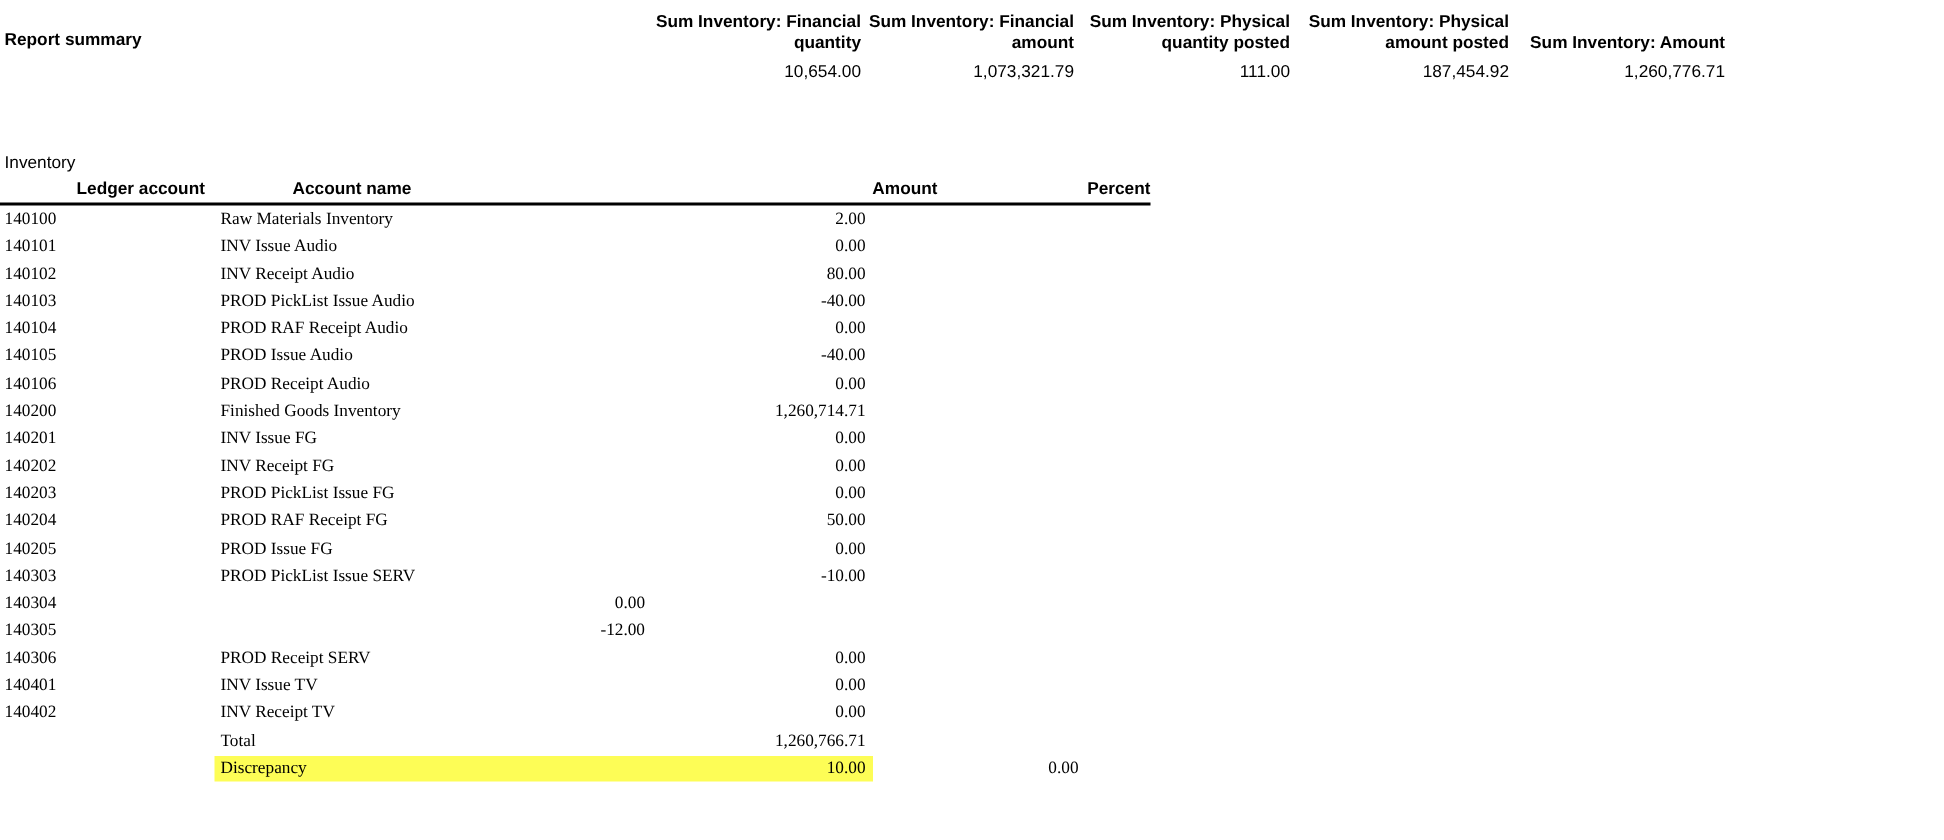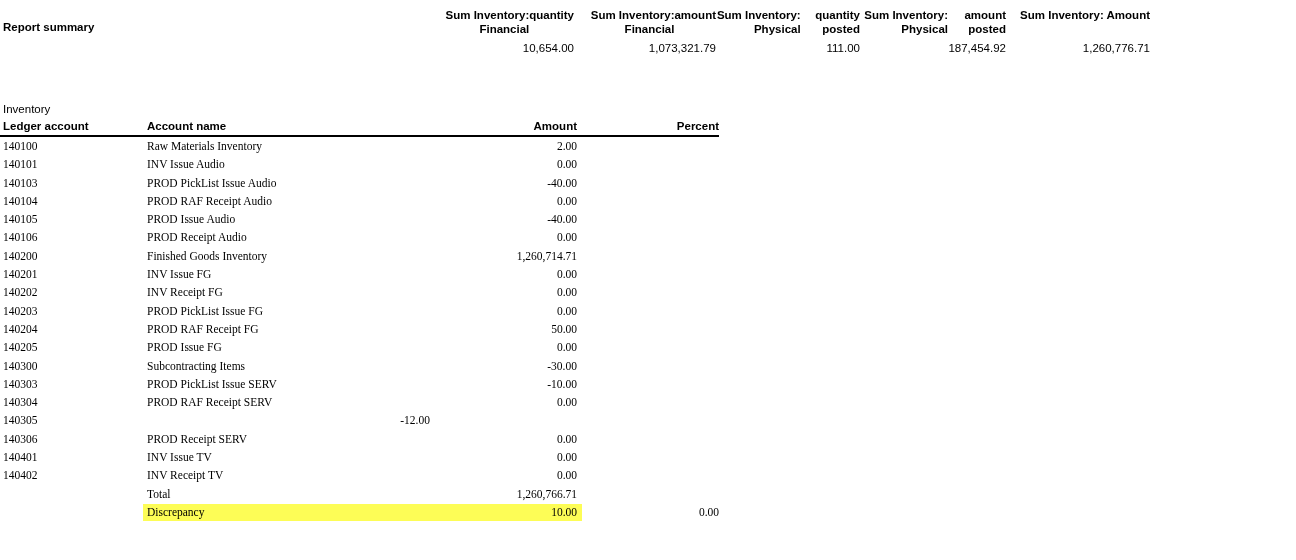--- a/index.html
+++ b/index.html
@@ -10,29 +10,30 @@
   }
   .report-title{position:absolute;left:3px;top:21px;font-weight:700}
   .summary-cols{position:absolute;top:8px;left:0;width:1296px;height:52px}
   .sum-col{position:absolute;top:0;width:152px;text-align:right}
   .sum-col:nth-child(1){right:722px}
   .sum-col:nth-child(2){right:580px}
   .sum-col:nth-child(3){right:436px}
   .sum-col:nth-child(4){right:290px}
   .sum-col:nth-child(5){right:146px}
   .sum-col:nth-child(6){right:2px}
-  .sum-lbl{font-weight:700;min-height:28px;display:flex;flex-direction:row;justify-content:flex-end;line-height:14px}
+  .sum-lbl{font-weight:700;min-height:28px;display:flex;flex-direction:column;justify-content:flex-end;line-height:14px}
   .sum-val{margin-top:6px;line-height:13px}
 
   .section-title{position:absolute;left:3px;top:103px}
   .thead{
     position:absolute;left:0;top:119px;width:719px;
     display:grid;grid-template-columns:147px 283px 147px 142px;
     font-weight:700;line-height:14px;padding-bottom:2px;
     border-bottom:2px solid #000;
+    padding-left:48px;
   }
   .tbody{position:absolute;left:0;top:137px;width:719px}
   .trow{
     display:grid;grid-template-columns:147px 283px 147px 142px;
     height:18.3px;line-height:18.3px;position:relative;font-family:Liberation Serif, serif;
   }
   .cell{overflow:hidden;white-space:nowrap;position:relative;z-index:1}
   .c1{padding-left:3px}
   .c3,.c4{text-align:right}
   .hl-bar{position:absolute;left:143px;top:1px;width:439px;height:17px;z-index:0}
@@ -95,20 +96,26 @@
       <div class="cell c3">2.00</div>
       <div class="cell c4"></div>
     </div>
     <div class="trow">
       <div class="cell c1">140101</div>
       <div class="cell c2">INV Issue Audio</div>
       <div class="cell c3">0.00</div>
       <div class="cell c4"></div>
     </div>
     <div class="trow">
+      <div class="cell c1">140102</div>
+      <div class="cell c2">INV Receipt Audio</div>
+      <div class="cell c3">80.00</div>
+      <div class="cell c4"></div>
+    </div>
+    <div class="trow">
       <div class="cell c1">140103</div>
       <div class="cell c2">PROD PickList Issue Audio</div>
       <div class="cell c3">-40.00</div>
       <div class="cell c4"></div>
     </div>
     <div class="trow">
       <div class="cell c1">140104</div>
       <div class="cell c2">PROD RAF Receipt Audio</div>
       <div class="cell c3">0.00</div>
       <div class="cell c4"></div>
@@ -155,34 +162,27 @@
       <div class="cell c3">50.00</div>
       <div class="cell c4"></div>
     </div>
     <div class="trow">
       <div class="cell c1">140205</div>
       <div class="cell c2">PROD Issue FG</div>
       <div class="cell c3">0.00</div>
       <div class="cell c4"></div>
     </div>
     <div class="trow">
-      <div class="cell c1">140300</div>
-      <div class="cell c2">Subcontracting Items</div>
-      <div class="cell c3">-30.00</div>
-      <div class="cell c4"></div>
-    </div>
-    <div class="trow">
       <div class="cell c1">140303</div>
       <div class="cell c2">PROD PickList Issue SERV</div>
       <div class="cell c3">-10.00</div>
       <div class="cell c4"></div>
     </div>
     <div class="trow">
       <div class="cell c1">140304</div>
-      <div class="cell c2">PROD RAF Receipt SERV</div>
       <div class="cell c3">0.00</div>
       <div class="cell c4"></div>
     </div>
     <div class="trow">
       <div class="cell c1">140305</div>
       <div class="cell c3">-12.00</div>
       <div class="cell c4"></div>
     </div>
     <div class="trow">
       <div class="cell c1">140306</div>

